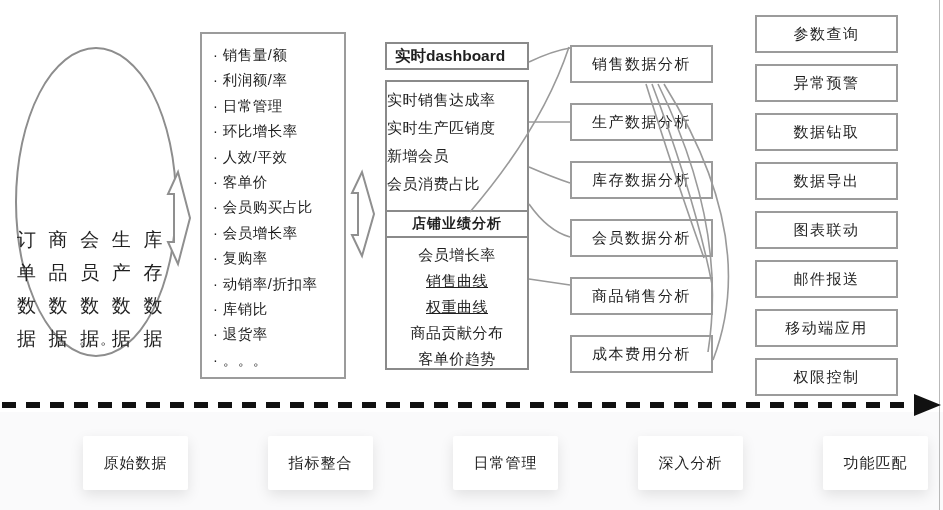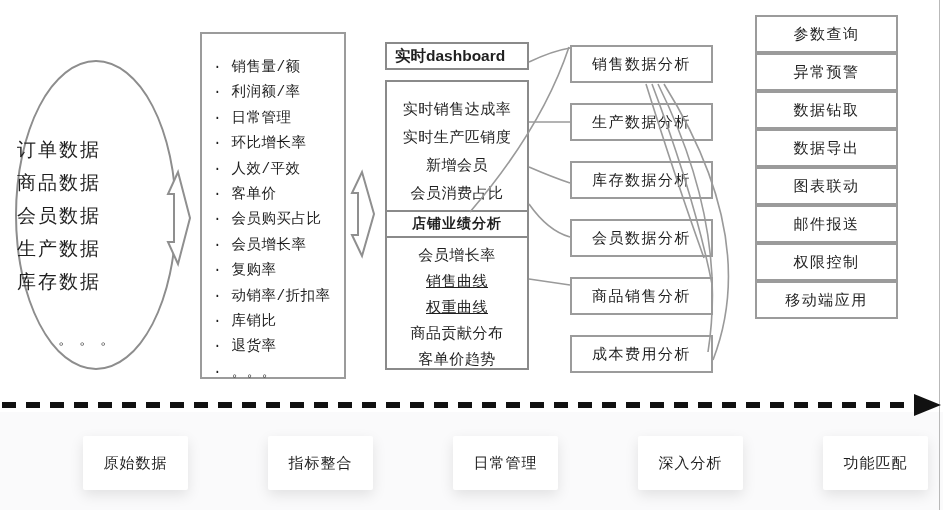--- a/index.html
+++ b/index.html
@@ -8,57 +8,56 @@
     font-family:"Liberation Sans","DejaVu Sans",sans-serif;
     background:#ffffff; color:#1f1f1f; position:relative; overflow:hidden;
   }
   #canvas { position:absolute; inset:0; width:943px; height:510px; }
 
   .bottom-strip { position:absolute; left:0; top:412px; width:943px; height:98px; background:#fafafb; }
   .right-edge { position:absolute; left:939px; top:0; width:1px; height:510px; background:#b9b9b9; }
 
   
   .src-ellipse {
-    position:absolute; left:15px; top:60px; width:162px; height:310px;
+    position:absolute; left:15px; top:47px; width:162px; height:310px;
     border:2px solid #8d8d8d; border-radius:50%;
-    display:flex; flex-direction:column; align-items:flex-start; justify-content:center;
+    display:flex; flex-direction:row; align-items:flex-end; justify-content:center;
   }
   .src-ellipse .li { font-size:19px; line-height:33px; letter-spacing:2px; }
   .src-ellipsis { font-size:15px; letter-spacing:6px; margin-top:10px; padding-left:6px; }
 
   
   .indicator-box {
     position:absolute; left:200px; top:32px; width:146px; height:347px;
     border:2px solid #9b9b9b; background:#fff;
-    padding:21px 4px 0 11px;
-    font-family:Liberation Mono, monospace;
+    padding:9px 4px 0 11px;
   }
   .indicator-box .li { font-size:14.5px; line-height:25.4px; white-space:nowrap; letter-spacing:0.5px; }
 
   
   .mid-box { position:absolute; left:385px; width:144px; border:2px solid #8a8a8a; background:#fff; }
   .box-rt-header { top:42px; height:28px; display:flex; align-items:center; padding-left:8px;
     font-weight:bold; font-size:15.5px; }
-  .box-rt-body { top:80px; height:164px; padding-top:13px; text-align:center; }
+  .box-rt-body { top:80px; height:164px; padding-top:4px; }
   .box-rt-body .li { font-size:15px; line-height:28px; letter-spacing:0.5px; }
   .box-sp-header { top:210px; height:28px; display:flex; align-items:center; justify-content:center;
     font-weight:bold; font-size:14px; letter-spacing:1px; }
   .box-sp-body { top:236px; height:134px; padding-top:4px; text-align:center; }
   .box-sp-body .li { font-size:15px; line-height:26px; letter-spacing:0.5px; }
   .box-sp-body .li.u { text-decoration:underline; }
 
   
   .analysis-col { position:absolute; left:570px; top:45px; display:flex; flex-direction:column; gap:20px; }
   .analysis-col .li, .function-col .li {
     width:143px; height:38px; border:2px solid #9b9b9b; background:#fff;
     display:flex; align-items:center; justify-content:center;
     font-size:15px; letter-spacing:1.5px; white-space:nowrap;
   }
   
-  .function-col { position:absolute; left:755px; top:15px; display:flex; flex-direction:column; }
+  .function-col { position:absolute; left:755px; top:15px; display:flex; flex-direction:column; gap:11px; }
 
   
   .stage-row { position:absolute; left:35px; top:436px; display:flex; gap:80px;margin-left:48px; }
   .stage-row .li {
     width:105px; height:54px; background:#ffffff; border-radius:2px;
     box-shadow:0 5px 14px rgba(0,0,0,0.10);
     display:flex; align-items:center; justify-content:center;
     font-size:15px; letter-spacing:1px;
   }
 
@@ -122,22 +121,22 @@
       <div class="li">成本费用分析</div>
     </div>
 
   <div class="function-col">
       <div class="li">参数查询</div>
       <div class="li">异常预警</div>
       <div class="li">数据钻取</div>
       <div class="li">数据导出</div>
       <div class="li">图表联动</div>
       <div class="li">邮件报送</div>
+      <div class="li">移动端应用</div>
       <div class="li">权限控制</div>
-      <div class="li">移动端应用</div>
     </div>
 
   <div class="stage-row">
       <div class="li">原始数据</div>
       <div class="li">指标整合</div>
       <div class="li">日常管理</div>
       <div class="li">深入分析</div>
       <div class="li">功能匹配</div>
     </div>
 

